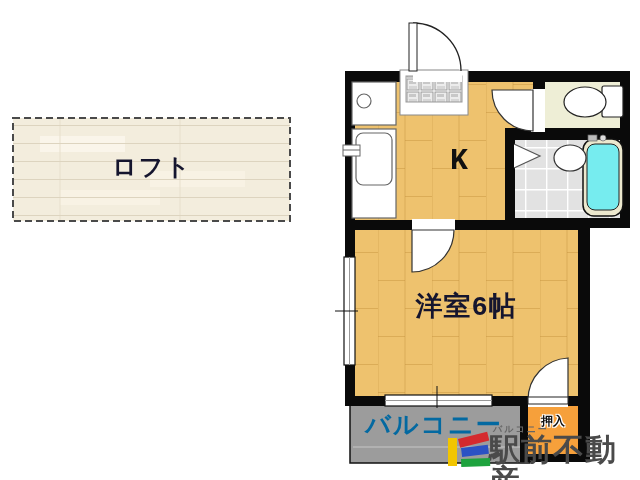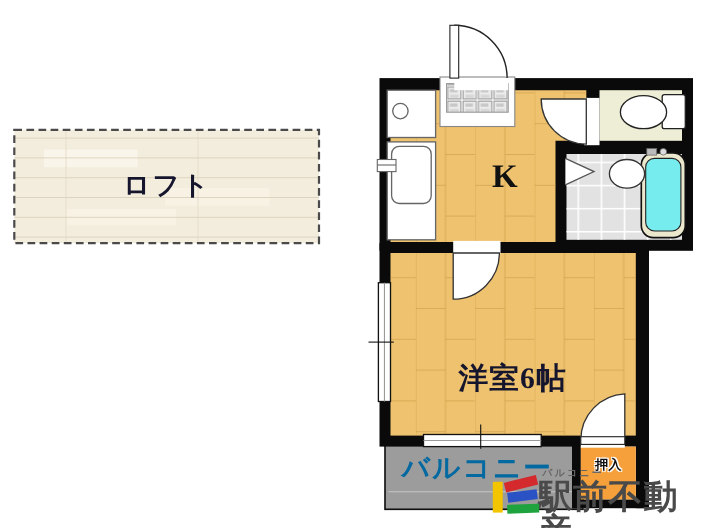--- a/index.html
+++ b/index.html
@@ -1,23 +1,23 @@
 <!DOCTYPE html>
 <html><head>
 <meta charset="utf-8">
 <style>
   html,body{margin:0;padding:0;background:#fff;}
   #stage{position:relative;width:640px;height:480px;background:#fff;overflow:hidden;
-         font-family:Liberation Serif, serif;}
+         font-family:Liberation Mono, monospace;}
   #plan-svg{position:absolute;left:0;top:0;}
   .lbl{position:absolute;transform:translate(-50%,-50%);font-weight:bold;
        white-space:nowrap;color:#15152e;line-height:1;}
   .lbl-loft{left:152px;top:169px;font-size:24px;letter-spacing:2px;}
   .lbl-k{left:459px;top:161px;font-size:30px;color:#111;}
-  .lbl-west{left:466px;top:308px;font-size:27px;letter-spacing:1px;margin-top:36px;}
+  .lbl-west{left:466px;top:308px;font-size:27px;letter-spacing:1px;}
   .lbl-balcony{left:434px;top:426px;font-size:25px;color:#0369a1;letter-spacing:2px;}
   .lbl-closet{left:553px;top:422px;font-size:12px;color:#111;
       text-shadow:1px 1px 0 #fff,-1px -1px 0 #fff,1px -1px 0 #fff,-1px 1px 0 #fff,0 0 2px #fff;}
   .lbl-prefix{position:absolute;left:493px;top:426px;font-size:9px;color:#666;
       font-weight:bold;letter-spacing:2px;line-height:1;}
   .lbl-company{position:absolute;left:489px;top:436px;font-size:31px;color:#4a4a4a;
       font-weight:bold;letter-spacing:1px;line-height:1;}
   #logo-mark{position:absolute;left:440px;top:428px;}
 </style>
 </head>

